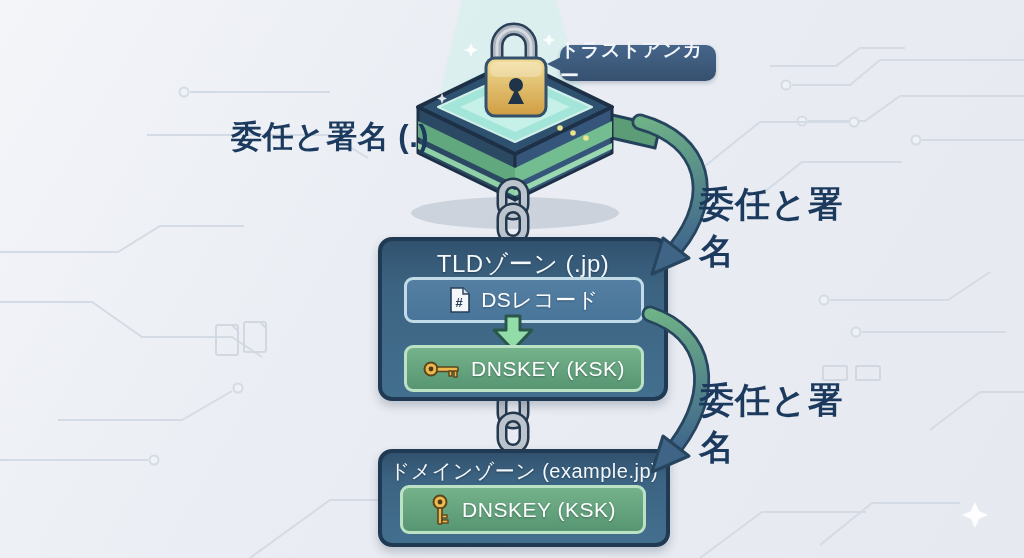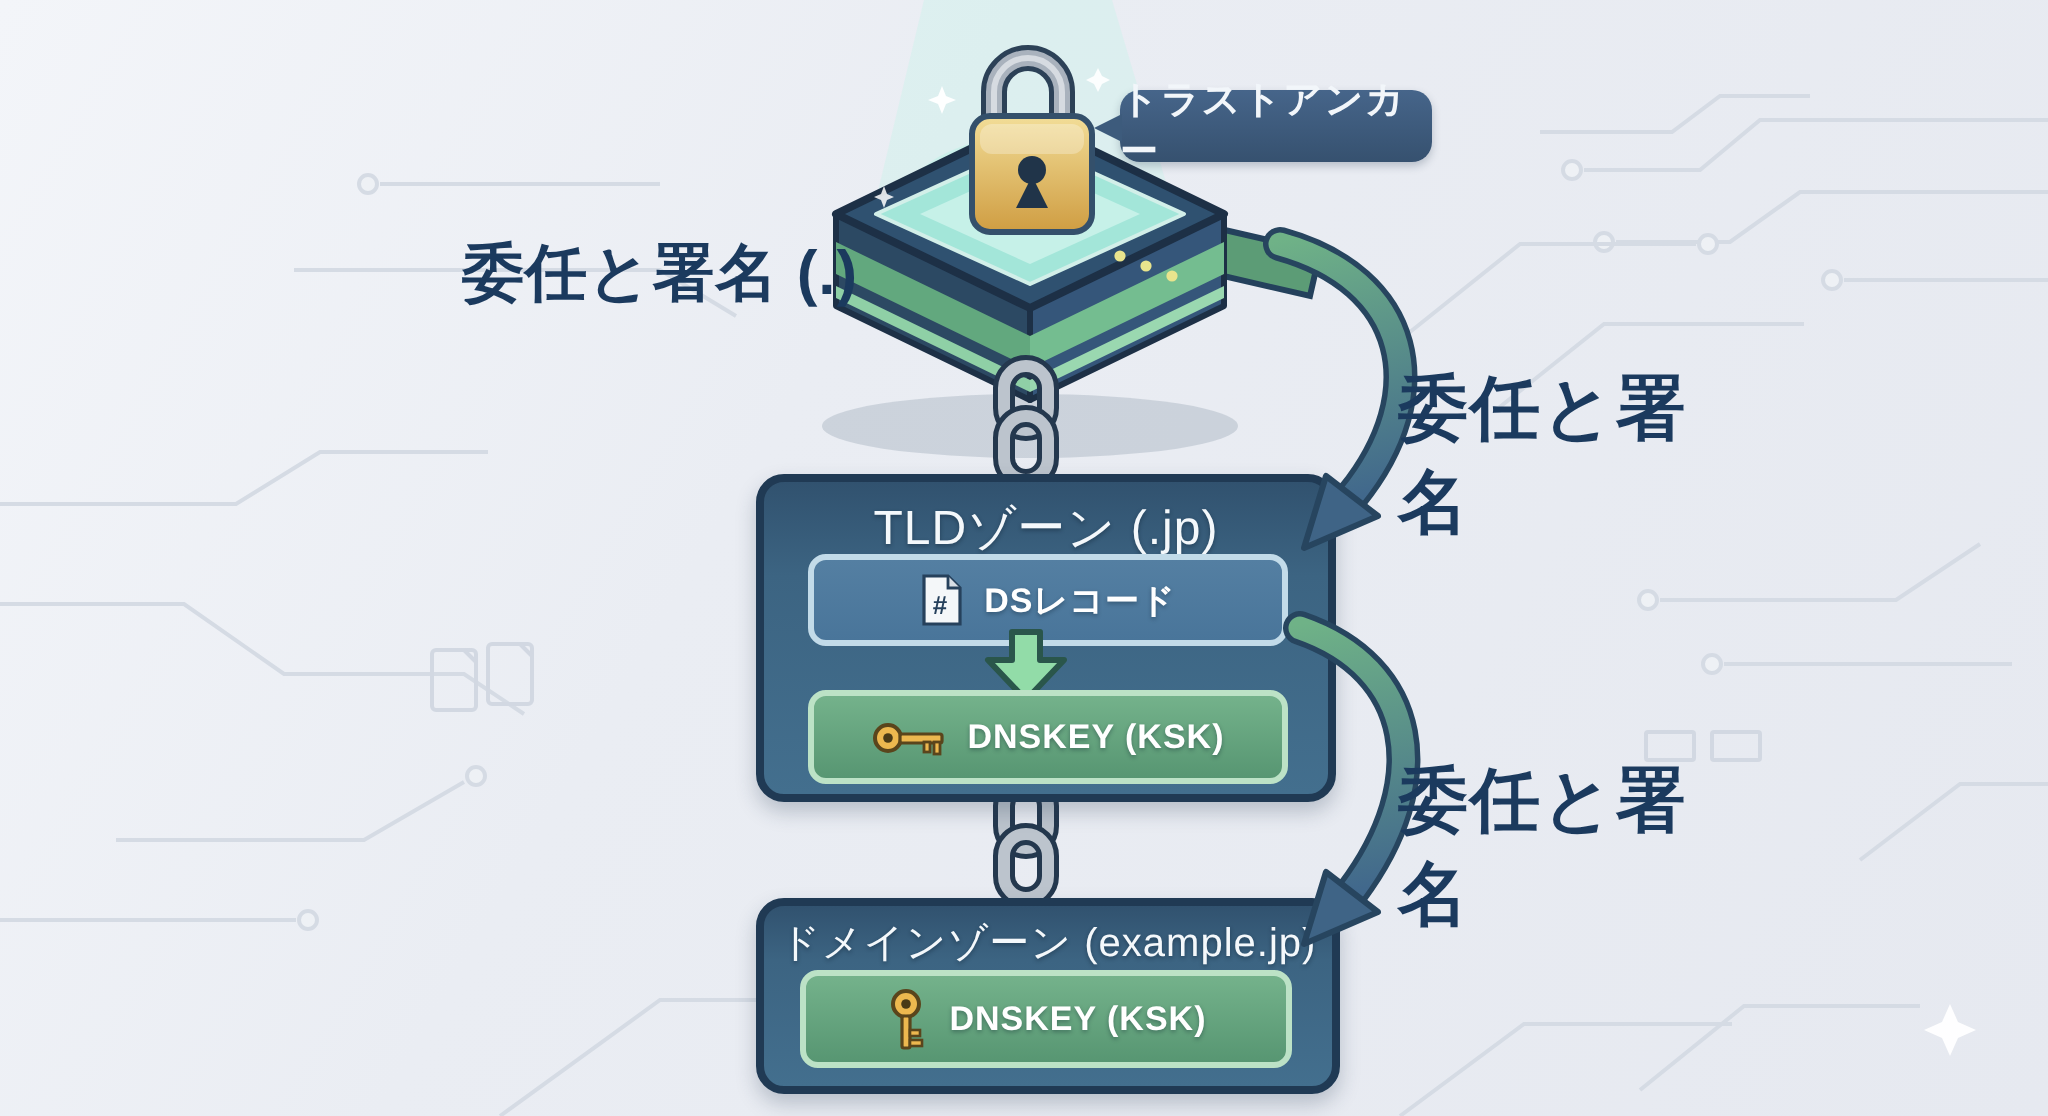--- a/index.html
+++ b/index.html
@@ -49,21 +49,21 @@
   }
   #tld-box{left:378px;top:237px;width:282px;height:156px;}
   #tld-box .zone-title{margin-top:7px;font-size:24px;}
   #domain-box{left:378px;top:449px;width:284px;height:90px;}
   #domain-box .zone-title{margin-top:5px;font-size:20px;}
 
   .chip{
     position:absolute;display:flex;align-items:center;justify-content:center;
     border-radius:9px;gap:10px;
   }
-  .chip .txt{color:#ffffff;font-weight:700;font-size:17px;letter-spacing:0.5px;
+  .chip .txt{color:#ffffff;font-weight:400;font-size:21px;letter-spacing:0.5px;
     text-shadow:0 1px 2px rgba(10,25,40,.35);}
   .chip.ds{
     left:22px;top:36px;width:234px;height:40px;
     background:linear-gradient(180deg,#547fa2,#49759a);
     border:3px solid #c2dbe9;
   }
   .chip.green{
     background:linear-gradient(180deg,#74b28b,#579672);
     border:3px solid #bce2c6;
   }

